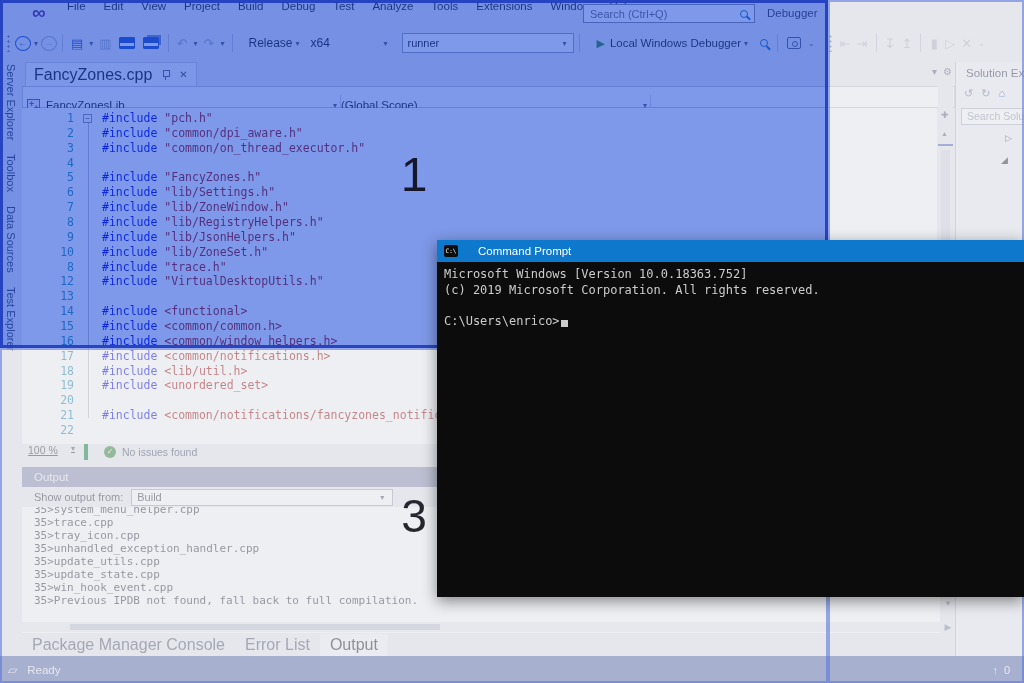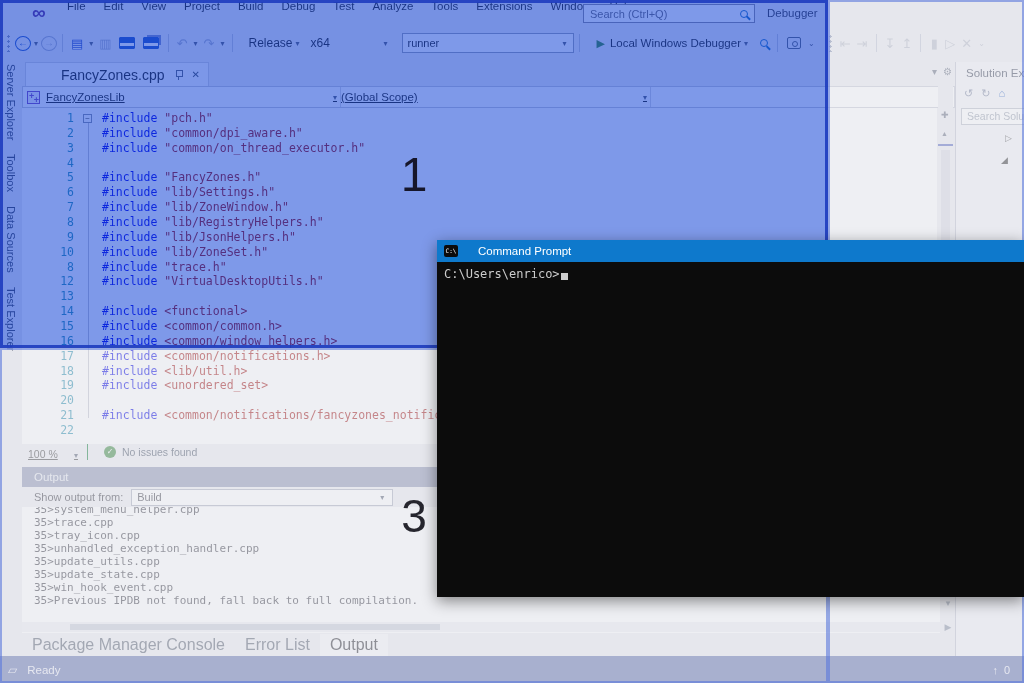--- a/index.html
+++ b/index.html
@@ -50,31 +50,31 @@
   .faded{color:#b9bdc9;}
 
   
   #left-strip{position:absolute;left:0;top:60px;width:22px;height:420px;display:flex;flex-direction:column;
               align-items:center;gap:14px;padding-top:4px;}
   .vtab{writing-mode:vertical-rl;font-size:11px;color:#3c4458;white-space:nowrap;}
 
   
   #doc-tab{position:absolute;left:25px;top:62px;height:24px;background:#FAFAFC;display:flex;align-items:center;
            padding:0 8px;border:1px solid #d0d2dc;border-bottom:none;}
-  #doc-tab .title{font-size:14px;color:#1e1e1e;margin-right:10px;margin-left:27px;}
+  #doc-tab .title{font-size:16px;color:#1e1e1e;margin-right:10px;}
   .pin{position:relative;width:7px;height:9px;margin-right:10px;}
   .pin::before{content:"";position:absolute;left:1px;top:0;width:5px;height:5px;border:1px solid #5a6275;}
   .pin::after{content:"";position:absolute;left:3px;top:6px;width:1px;height:4px;background:#5a6275;}
   .xbtn{font-size:10px;color:#44505e;}
   #tabrow-icons{position:absolute;left:932px;top:66px;display:flex;gap:6px;align-items:center;}
   #tabrow-icons .g{font-size:10px;color:#6a7284;}
 
   
   #navbar{position:absolute;left:22px;top:86px;width:933px;height:22px;background:#ffffff;border:1px solid #c8cad4;}
-  .navsec{position:absolute;top:0;height:20px;display:flex;align-items:center;border-right:1px solid #d6d8e0;text-decoration:underline;}
+  .navsec{position:absolute;top:8px;height:20px;display:flex;align-items:center;border-right:1px solid #d6d8e0;}
   #navsec1{left:0;width:318px;}
   #navsec2{left:318px;width:310px;}
   #navsec3{left:628px;width:303px;border-right:none;}
   .navsec .txt{font-size:11.5px;color:#1e1e1e;}
   .navsec .dd{margin-left:auto;}
   .cpp-icon{position:relative;width:13px;height:13px;border:1px solid #7a4bbf;margin:0 6px 0 4px;background:#f4effa;}
   .cpp-icon::before{content:"+";position:absolute;left:1px;top:-1px;font-size:9px;color:#7a4bbf;font-weight:bold;}
   .cpp-icon::after{content:"+";position:absolute;right:0px;bottom:-2px;font-size:9px;color:#7a4bbf;font-weight:bold;}
 
   
@@ -93,21 +93,21 @@
   
   #ed-scroll{position:absolute;left:938px;top:86px;width:15px;height:358px;background:#EDEDF2;}
   #ed-scroll .split{position:absolute;left:3px;top:24px;font-size:9px;color:#6a7284;}
   #ed-scroll .up{position:absolute;left:3px;top:44px;font-size:7px;color:#6a7284;}
   #ed-scroll .divide{position:absolute;left:0;top:58px;width:15px;height:2px;background:#5c6bc0;}
   #ed-scroll .thumb{position:absolute;left:3px;top:64px;width:9px;height:95px;background:#dcdce4;}
 
   
   #ed-status{position:absolute;left:22px;top:444px;width:915px;height:16px;background:#EEEEF2;display:flex;
              align-items:center;font-size:10.5px;color:#444;}
-  #zoom-box{display:flex;align-items:flex-end;width:66px;padding:0 6px;border-right:1px solid #15803d;height:16px;text-decoration:underline;}
+  #zoom-box{display:flex;align-items:flex-start;width:66px;padding:0 6px;border-right:4px solid #15803d;height:16px;text-decoration:underline;}
   #zoom-box .dd{margin-left:auto;}
   .okcheck{width:12px;height:12px;border-radius:50%;background:#3B873E;color:#fff;font-size:8px;line-height:12px;
            text-align:center;margin:0 6px 0 16px;}
   #health-text{color:#4a5568;}
 
   
   #out-caption{position:absolute;left:22px;top:467px;width:918px;height:20px;background:#8e96b4;display:flex;
                align-items:center;padding:0 12px;}
   #out-caption .t{font-size:11.5px;color:#ECEEF4;}
   #out-toolbar{position:absolute;left:22px;top:487px;width:918px;height:20px;background:#EEEEF2;display:flex;
@@ -391,17 +391,22 @@
   <div class="zone" id="zone3">
     <span class="zone-num">3</span>
   </div>
 
   <div id="cmd">
     <div id="cmd-title">
       <span class="cmd-icon">C:\</span>
       <span class="t">Command Prompt</span>
     </div>
     <div id="cmd-body">
+      <div class="cmd-lines">
+          <div class="cmd-line">Microsoft Windows [Version 10.0.18363.752]</div>
+          <div class="cmd-line">(c) 2019 Microsoft Corporation. All rights reserved.</div>
+          <div class="cmd-line">&nbsp;</div>
+        </div>
       <div class="cmd-line"><span>C:\Users\enrico&gt;</span><span class="cursor"></span></div>
     </div>
   </div>
 
 </div>
 
 </body></html>

